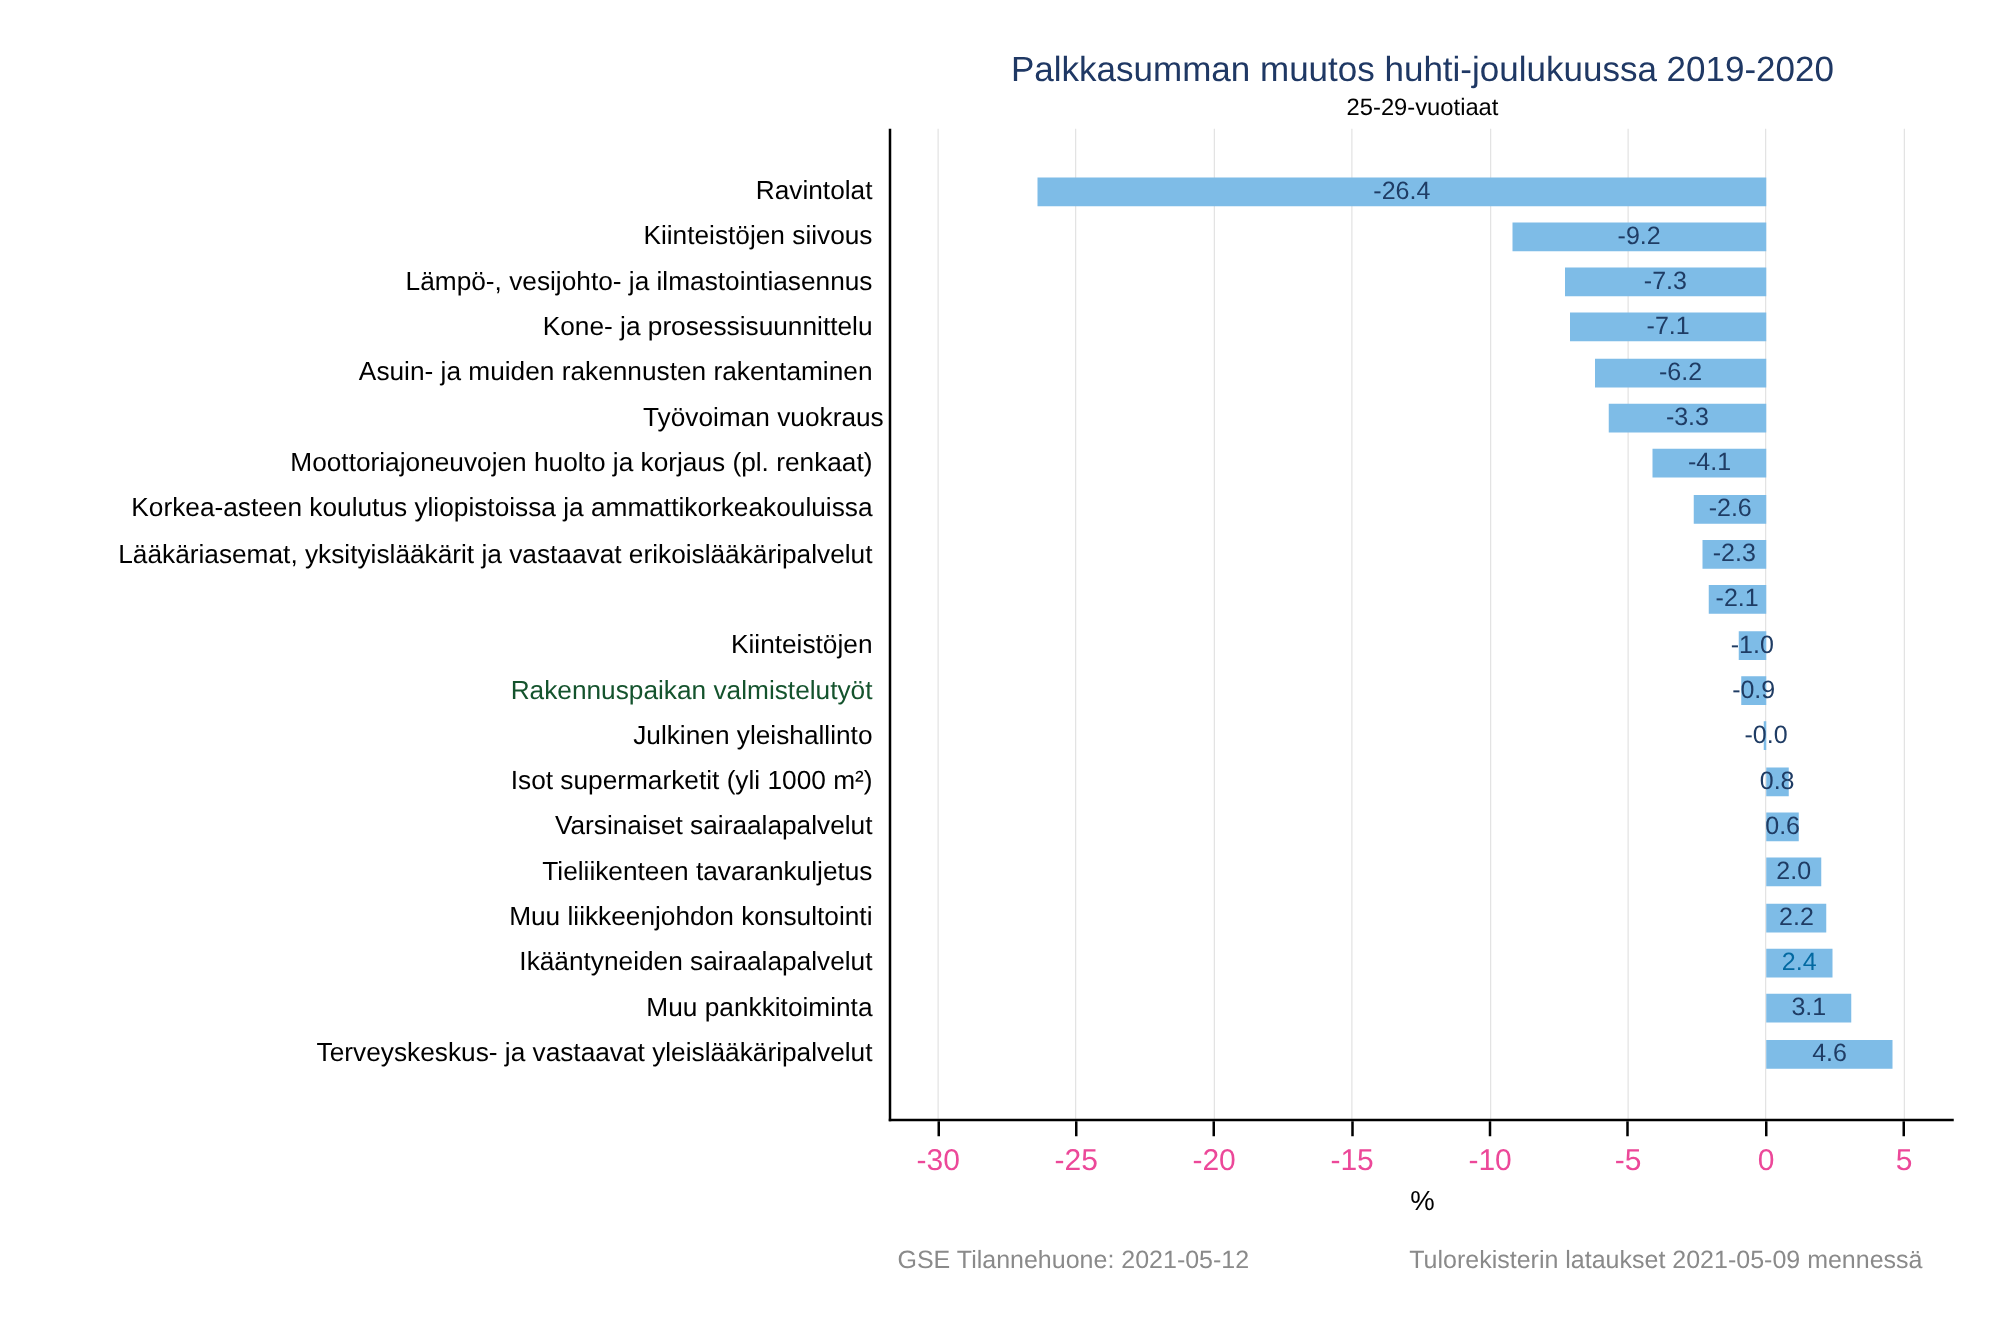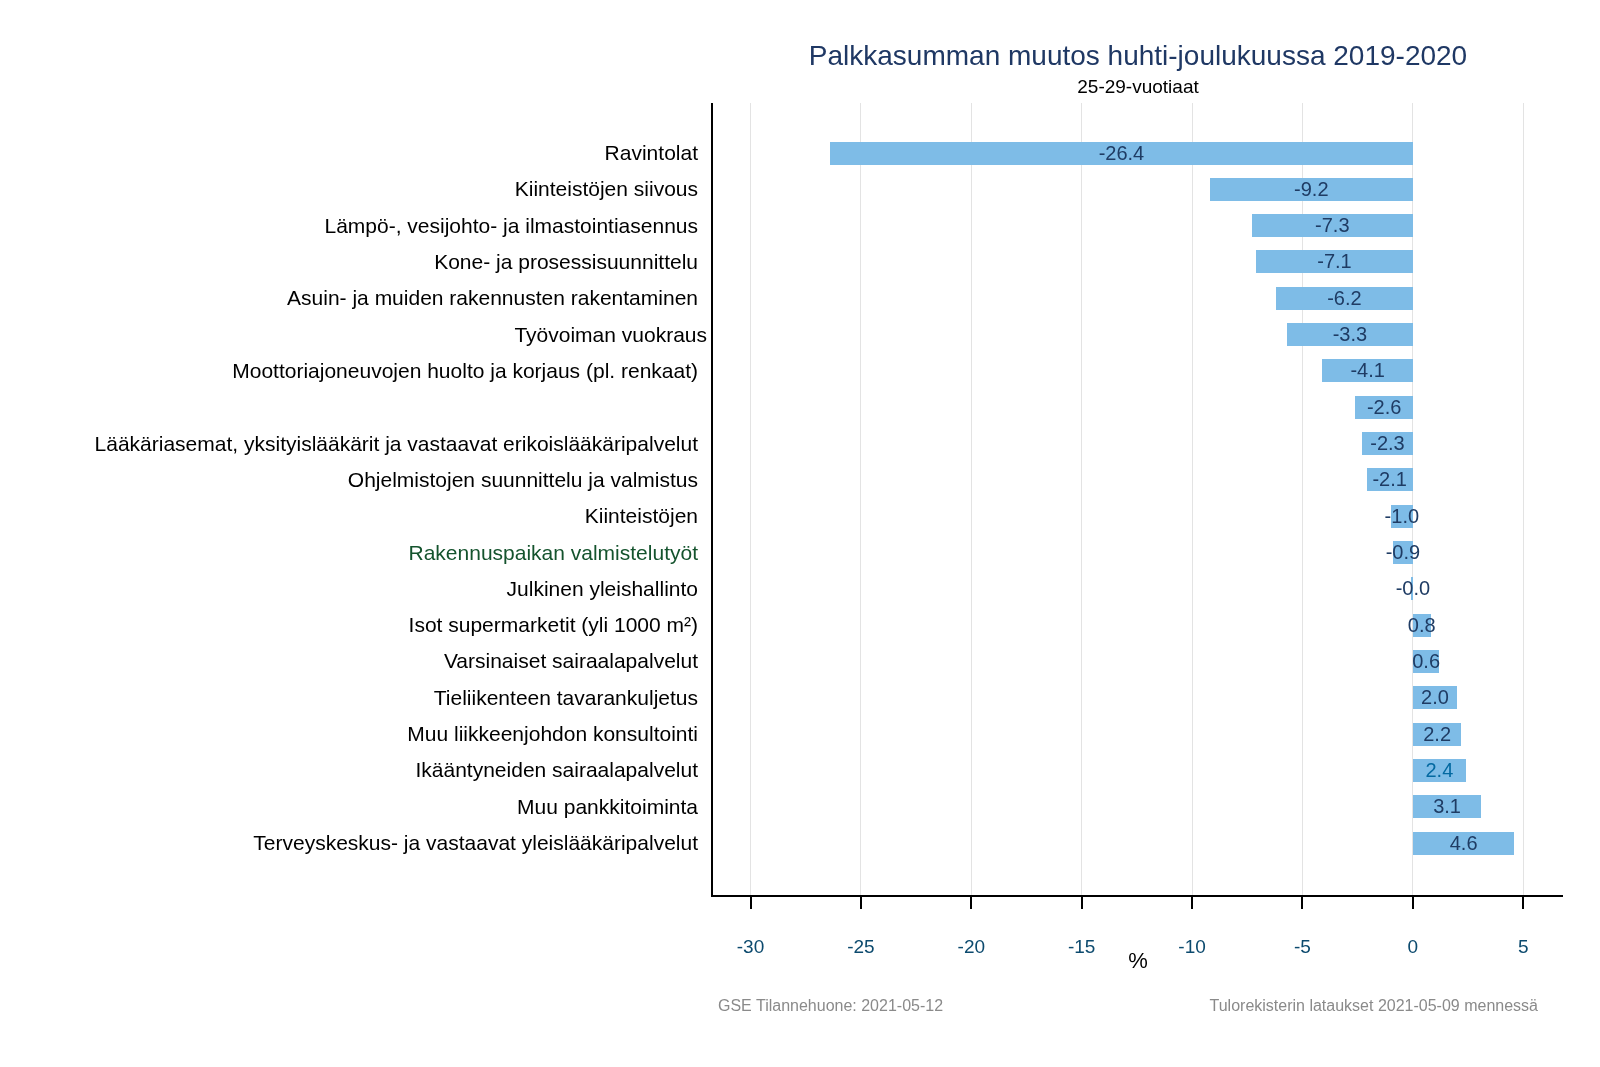--- a/index.html
+++ b/index.html
@@ -25,30 +25,30 @@
   .bar       { position: absolute; }
   .val       {
     position: absolute; width: 120px; text-align: center; font-size: 20px;
   }
   .cat {
     position: absolute; white-space: nowrap; font-size: 21px; color: #000000;
     text-align: right; line-height: 26px;
   }
   .tickmark  { position: absolute; width: 2px; height: 12px; background: #000000; }
   .ticklabel {
-    position: absolute; width: 80px; text-align: center; font-size: 19px;
-    color: #0c4a6e; line-height: 26px; margin-top: 18px;
+    position: absolute; width: 80px; text-align: center; font-size: 24px;
+    color: #ec4899; line-height: 26px;
   }
   .xlabel {
     position: absolute; left: 713px; top: 948px; width: 850px;
     text-align: center; font-size: 22px; color: #000000;
   }
   .footer {
     position: absolute; left: 718px; top: 997px; width: 820px;
-    display: flex; justify-content: space-between; font-size: 16px;
+    display: flex; justify-content: space-between; font-size: 20px;
   }
   .footer span { white-space: nowrap; }
 </style>
 </head>
 <body>
 
 <div id="canvas">
   <div class="title" style="color: rgb(31, 56, 100);">Palkkasumman muutos huhti-joulukuussa 2019-2020</div>
   <div class="subtitle">25-29-vuotiaat</div>
   <div id="plot-layer">
@@ -94,26 +94,26 @@
       <div class="val" style="left: 1284.43px; top: 286.78px; line-height: 23px; color: rgb(31, 60, 100);">-6.2</div>
       <div class="cat" style="right: 902px; top: 285.28px; color: rgb(0, 0, 0);">Asuin- ja muiden rakennusten rakentaminen</div>
       <div class="bar" style="left: 1287.03px; top: 323.1px; width: 125.844px; height: 23px; background: rgb(126, 188, 231);"></div>
       <div class="val" style="left: 1289.95px; top: 323.1px; line-height: 23px; color: rgb(31, 60, 100);">-3.3</div>
       <div class="cat" style="right: 893px; top: 321.6px; color: rgb(0, 0, 0);">Työvoiman vuokraus</div>
       <div class="bar" style="left: 1322.35px; top: 359.42px; width: 90.5195px; height: 23px; background: rgb(126, 188, 231);"></div>
       <div class="val" style="left: 1307.61px; top: 359.42px; line-height: 23px; color: rgb(31, 60, 100);">-4.1</div>
       <div class="cat" style="right: 902px; top: 357.92px; color: rgb(0, 0, 0);">Moottoriajoneuvojen huolto ja korjaus (pl. renkaat)</div>
       <div class="bar" style="left: 1355.47px; top: 395.74px; width: 57.4026px; height: 23px; background: rgb(126, 188, 231);"></div>
       <div class="val" style="left: 1324.17px; top: 395.74px; line-height: 23px; color: rgb(31, 60, 100);">-2.6</div>
+      <div class="cat" style="right: 902px; top: 394.24px; color: rgb(0, 0, 0);">Korkea-asteen koulutus yliopistoissa ja ammattikorkeakouluissa</div>
       <div class="bar" style="left: 1362.09px; top: 432.06px; width: 50.7792px; height: 23px; background: rgb(126, 188, 231);"></div>
       <div class="val" style="left: 1327.48px; top: 432.06px; line-height: 23px; color: rgb(31, 60, 100);">-2.3</div>
       <div class="cat" style="right: 902px; top: 430.56px; color: rgb(0, 0, 0);">Lääkäriasemat, yksityislääkärit ja vastaavat erikoislääkäripalvelut</div>
       <div class="bar" style="left: 1366.51px; top: 468.38px; width: 46.3636px; height: 23px; background: rgb(126, 188, 231);"></div>
       <div class="val" style="left: 1329.69px; top: 468.38px; line-height: 23px; color: rgb(31, 60, 100);">-2.1</div>
-      <div class="cat" style="right: 902px; top: 466.88px; color: rgb(0, 0, 0);">Ohjelmistojen suunnittelu ja valmistus</div>
       <div class="bar" style="left: 1390.79px; top: 504.7px; width: 22.0779px; height: 23px; background: rgb(126, 188, 231);"></div>
       <div class="val" style="left: 1341.83px; top: 504.7px; line-height: 23px; color: rgb(31, 60, 100);">-1.0</div>
       <div class="cat" style="right: 902px; top: 503.2px; color: rgb(0, 0, 0);">Kiinteistöjen</div>
       <div class="bar" style="left: 1393px; top: 541.02px; width: 19.8701px; height: 23px; background: rgb(126, 188, 231);"></div>
       <div class="val" style="left: 1342.94px; top: 541.02px; line-height: 23px; color: rgb(31, 60, 100);">-0.9</div>
       <div class="cat" style="right: 902px; top: 539.52px; color: #14532d;">Rakennuspaikan valmistelutyöt</div>
       <div class="bar" style="left: 1410.87px; top: 577.34px; width: 2px; height: 23px; background: rgb(126, 188, 231);"></div>
       <div class="val" style="left: 1352.87px; top: 577.34px; line-height: 23px; color: rgb(31, 60, 100);">-0.0</div>
       <div class="cat" style="right: 902px; top: 575.84px; color: rgb(0, 0, 0);">Julkinen yleishallinto</div>
       <div class="bar" style="left: 1412.87px; top: 613.66px; width: 17.6623px; height: 23px; background: rgb(126, 188, 231);"></div>

